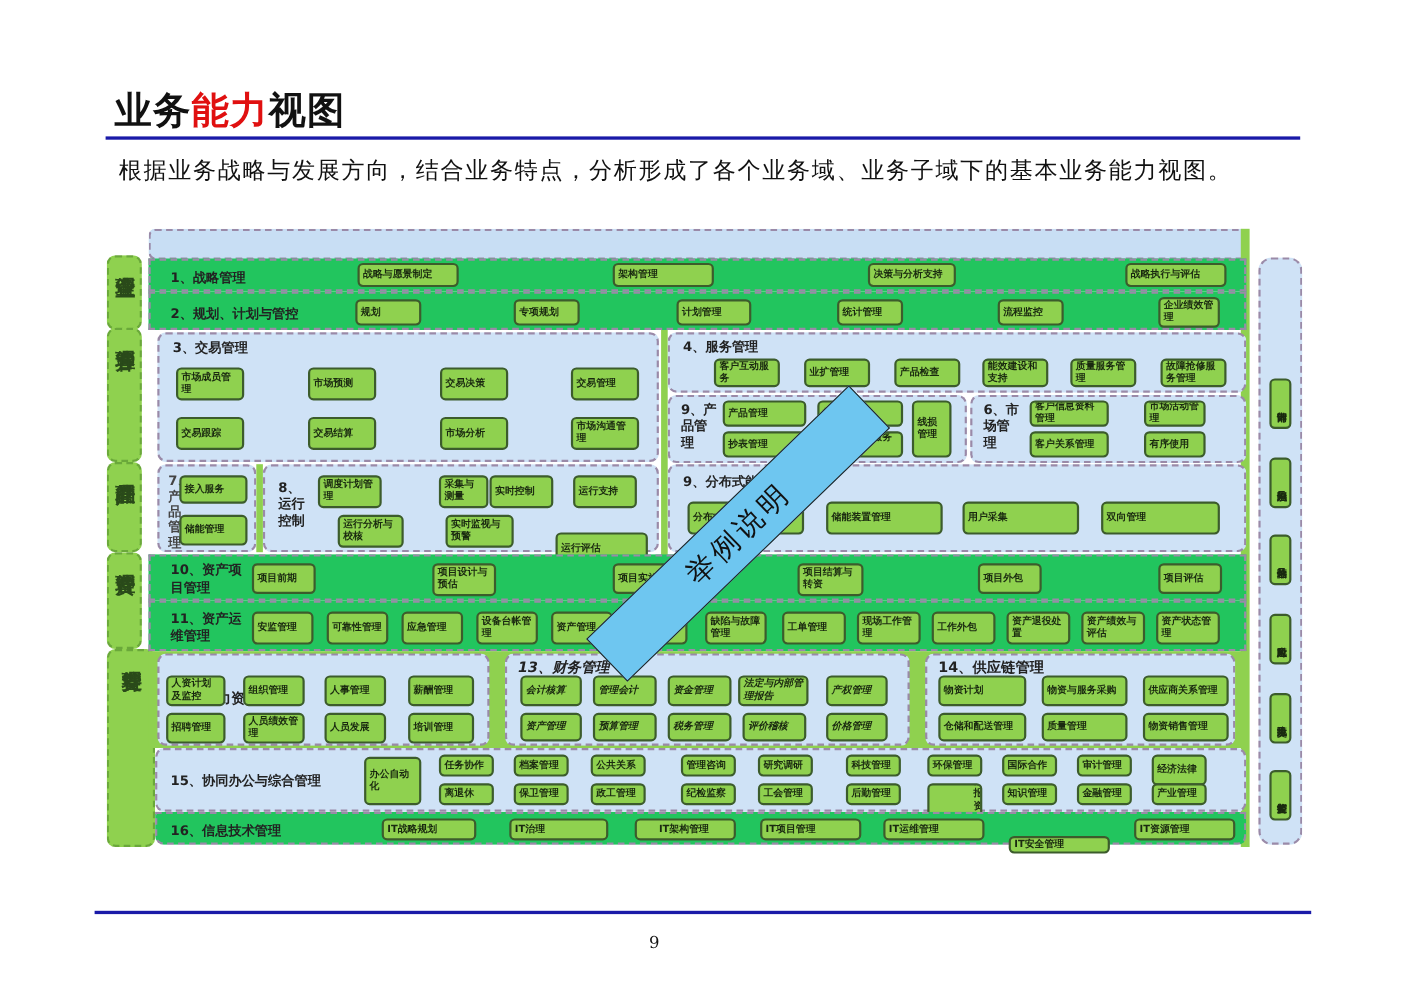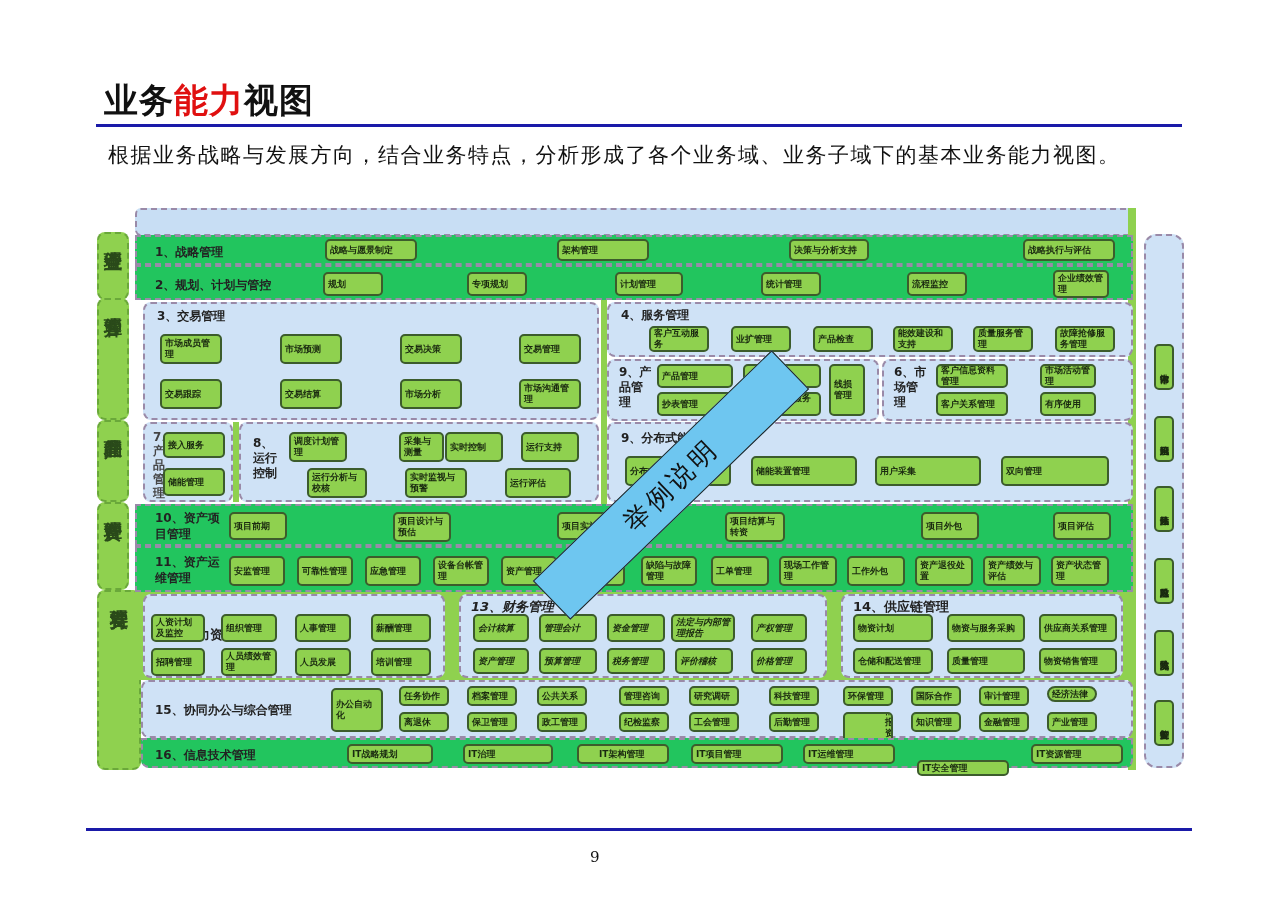--- a/index.html
+++ b/index.html
@@ -120,38 +120,38 @@
   <div class="abs vgreen" style="left:233px;top:422px;width:6px;height:80px;"></div>
 
   <div class="abs panel" style="left:239px;top:422px;width:360px;height:80px;">
     <div class="abs glabel" style="left:12px;top:12px;width:32px;line-height:15px;">8、运行控制</div>
     <div class="abs box" style="left:48px;top:8px;width:58px;height:30px;">调度计划管理</div>
     <div class="abs box" style="left:126px;top:8px;width:45px;height:30px;margin-left:32px;">采集与测量</div>
     <div class="abs box" style="left:204px;top:8px;width:58px;height:30px;">实时控制</div>
     <div class="abs box" style="left:280px;top:8px;width:58px;height:30px;">运行支持</div>
     <div class="abs box" style="left:66px;top:44px;width:60px;height:30px;">运行分析与校核</div>
     <div class="abs box" style="left:164px;top:44px;width:62px;height:30px;">实时监视与预警</div>
-    <div class="abs box" style="left:264px;top:44px;width:66px;height:30px;">运行评估</div>
+    <div class="abs box" style="left:264px;top:60px;width:84px;height:30px;">运行评估</div>
   </div>
 
   <div class="abs panel" style="left:607px;top:422px;width:526px;height:80px;">
     <div class="abs glabel" style="left:12px;top:6px;">9、分布式能源管理</div>
     <div class="abs box" style="left:16px;top:32px;width:106px;height:30px;">分布式能源</div>
     <div class="abs box" style="left:142px;top:32px;width:106px;height:30px;">储能装置管理</div>
     <div class="abs box" style="left:266px;top:32px;width:106px;height:30px;">用户采集</div>
     <div class="abs box" style="left:392px;top:32px;width:108px;height:30px;">双向管理</div>
   </div>
 
   <div class="abs row" style="left:135px;top:504px;width:998px;height:42px;">
     <div class="abs glabel" style="left:18px;top:4px;width:72px;line-height:16px;">10、资产项目管理</div>
     <div class="abs box" style="left:92px;top:6px;width:58px;height:28px;">项目前期</div>
     <div class="abs box" style="left:256px;top:6px;width:58px;height:30px;">项目设计与预估</div>
     <div class="abs box" style="left:420px;top:6px;width:58px;height:28px;">项目实施</div>
     <div class="abs box" style="left:588px;top:6px;width:60px;height:30px;">项目结算与转资</div>
-    <div class="abs box" style="left:752px;top:6px;width:58px;height:28px;margin-left:32px;">项目外包</div>
+    <div class="abs box" style="left:752px;top:6px;width:58px;height:28px;">项目外包</div>
     <div class="abs box" style="left:916px;top:6px;width:58px;height:28px;">项目评估</div>
   </div>
 
   <div class="abs row" style="left:135px;top:546px;width:998px;height:46px;">
     <div class="abs glabel" style="left:18px;top:6px;width:72px;line-height:16px;">11、资产运维管理</div>
     <div class="abs box" style="left:92px;top:8px;width:56px;height:30px;">安监管理</div>
     <div class="abs box" style="left:160px;top:8px;width:56px;height:30px;">可靠性管理</div>
     <div class="abs box" style="left:228px;top:8px;width:56px;height:30px;">应急管理</div>
     <div class="abs box" style="left:296px;top:8px;width:56px;height:30px;">设备台帐管理</div>
     <div class="abs box" style="left:364px;top:8px;width:56px;height:30px;">资产管理</div>
@@ -208,21 +208,21 @@
     <div class="abs box" style="left:188px;top:6px;width:52px;height:44px;">办公自动化</div>
     <div class="abs box" style="left:256px;top:4px;width:50px;height:20px;">任务协作</div>
     <div class="abs box" style="left:324px;top:4px;width:50px;height:20px;">档案管理</div>
     <div class="abs box" style="left:394px;top:4px;width:50px;height:20px;">公共关系</div>
     <div class="abs box" style="left:476px;top:4px;width:50px;height:20px;">管理咨询</div>
     <div class="abs box" style="left:546px;top:4px;width:50px;height:20px;">研究调研</div>
     <div class="abs box" style="left:626px;top:4px;width:50px;height:20px;">科技管理</div>
     <div class="abs box" style="left:700px;top:4px;width:50px;height:20px;">环保管理</div>
     <div class="abs box" style="left:768px;top:4px;width:50px;height:20px;">国际合作</div>
     <div class="abs box" style="left:836px;top:4px;width:50px;height:20px;">审计管理</div>
-    <div class="abs box" style="left:904px;top:4px;width:50px;height:16px;border-radius:10px;">经济法律</div>
+    <div class="abs box" style="left:904px;top:4px;width:50px;height:28px;">经济法律</div>
     <div class="abs box" style="left:256px;top:30px;width:50px;height:20px;">离退休</div>
     <div class="abs box" style="left:324px;top:30px;width:50px;height:20px;">保卫管理</div>
     <div class="abs box" style="left:394px;top:30px;width:50px;height:20px;">政工管理</div>
     <div class="abs box" style="left:476px;top:30px;width:50px;height:20px;">纪检监察</div>
     <div class="abs box" style="left:546px;top:30px;width:50px;height:20px;">工会管理</div>
     <div class="abs box" style="left:626px;top:30px;width:50px;height:20px;">后勤管理</div>
     <div class="abs box" style="left:700px;top:30px;width:50px;height:32px;padding-left:40px;">情报资源</div>
     <div class="abs box" style="left:768px;top:30px;width:50px;height:20px;">知识管理</div>
     <div class="abs box" style="left:836px;top:30px;width:50px;height:20px;">金融管理</div>
     <div class="abs box" style="left:904px;top:30px;width:50px;height:20px;">产业管理</div>

